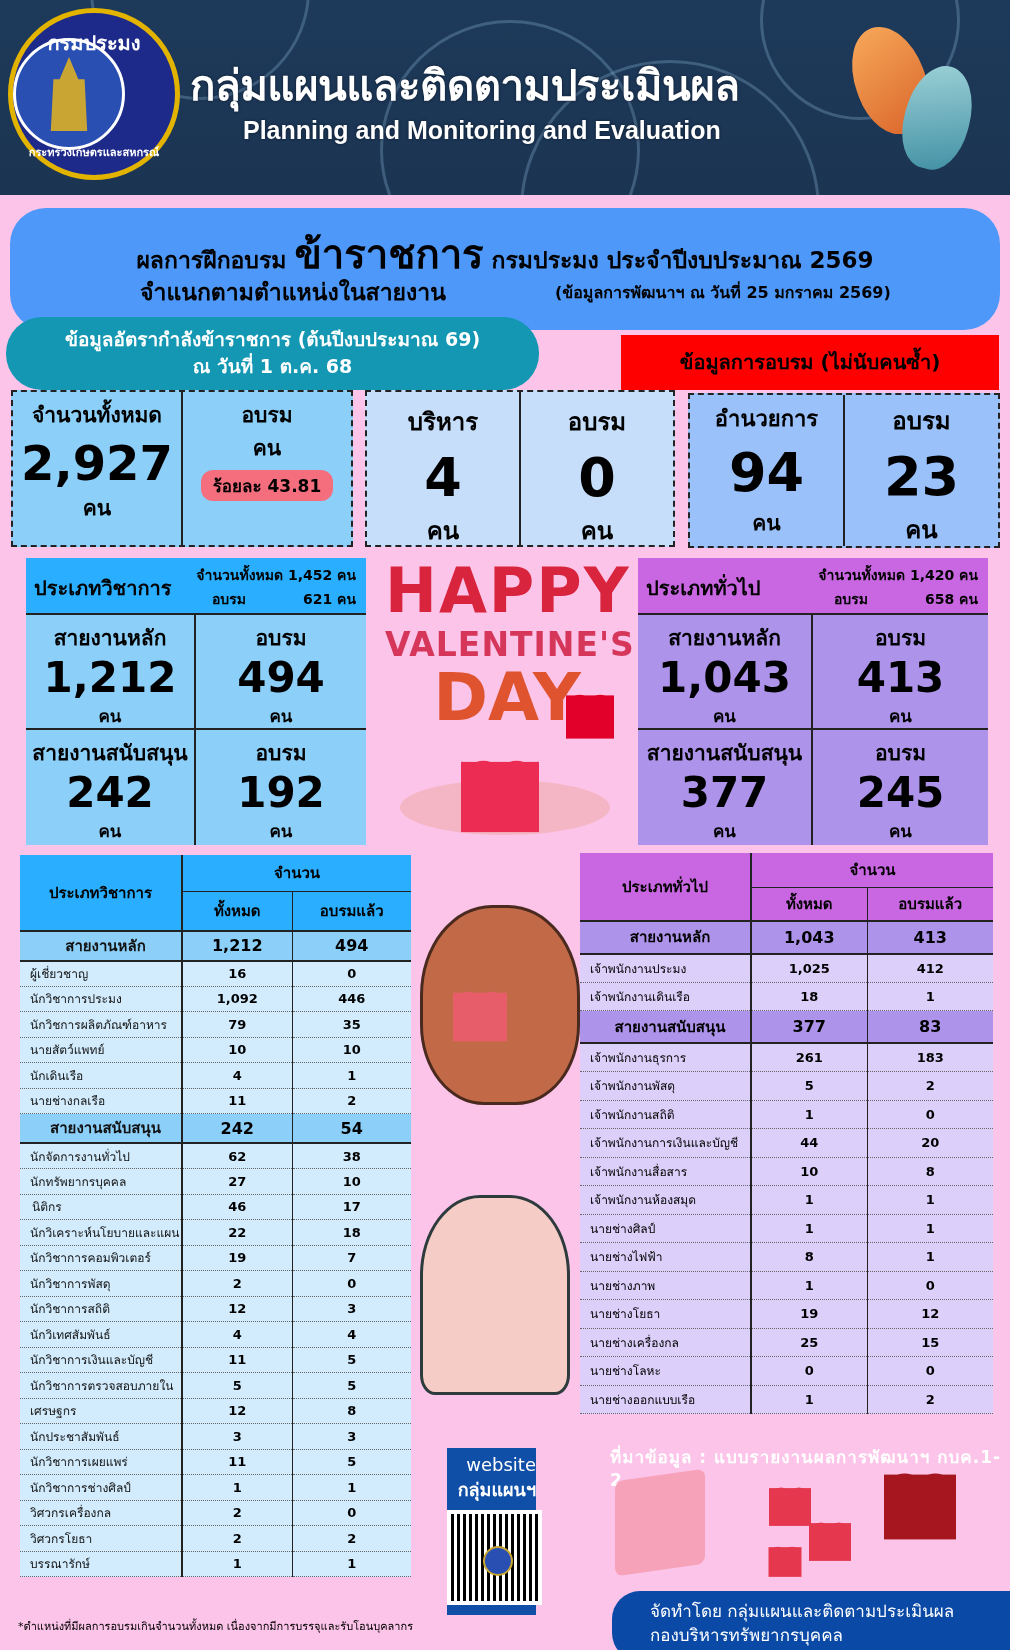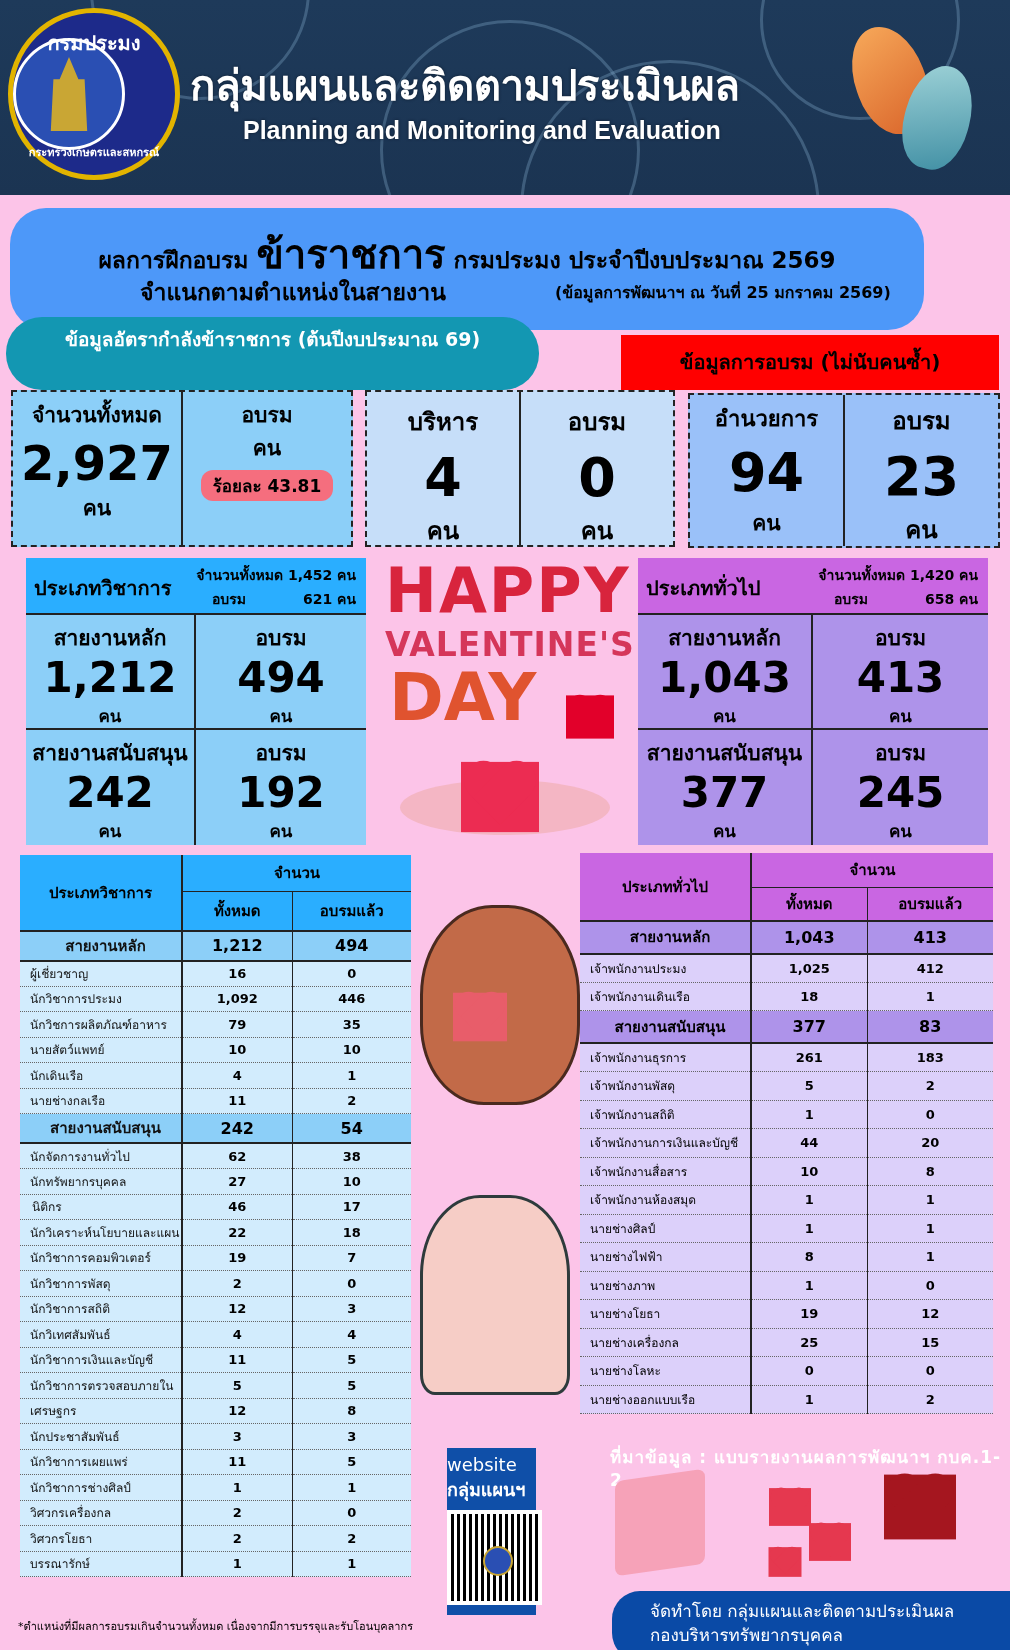--- a/index.html
+++ b/index.html
@@ -12,21 +12,21 @@
   .logo { left: 8px; top: 8px; width: 172px; height: 172px; border-radius: 50%; background: #1d2a8a; border: 5px solid #e2b400; display: flex; align-items: center; }
   .logo-inner { width: 112px; height: 112px; border-radius: 50%; background: #2a4fb3; border: 3px solid #fff; display: flex; align-items: center; justify-content: center; }
   .logo-inner span { display: block; width: 52px; height: 74px; background: #c9a634; clip-path: polygon(50% 0,68% 30%,80% 30%,85% 100%,15% 100%,20% 30%,32% 30%); }
   .logo-text-top { position: absolute; top: 14px; left: 0; width: 100%; text-align: center; color: #fff; font-weight: bold; font-size: 20px; }
   .logo-text-bot { position: absolute; bottom: 14px; left: 0; width: 100%; text-align: center; color: #fff; font-weight: bold; font-size: 11px; }
   .banner-title { left: 190px; top: 52px; color: #fff; font-size: 42px; font-weight: bold; text-shadow: 0 0 3px #0c1a2c; letter-spacing: -0.5px; }
   .banner-sub { left: 243px; top: 116px; color: #fff; font-size: 25px; font-weight: bold; text-shadow: 0 0 3px #0c1a2c; font-family: "Liberation Sans", sans-serif; }
   .fish { position: absolute; border-radius: 50% 50% 45% 45%; }
 
   
-  .title-pill { left: 10px; top: 208px; width: 914px; height: 122px; background: #4d98f9; border-radius: 36px; text-align: center; }
+  .title-pill { left: 10px; top: 208px; width: 990px; height: 122px; background: #4d98f9; border-radius: 36px; text-align: center; }
   .tp-line1 { position: absolute; left: 0; top: 14px; width: 100%; font-size: 23px; font-weight: bold; }
   .tp-line1 .big { font-size: 40px; font-weight: 900; }
   .tp-line2 { position: absolute; left: 130px; top: 66px; font-size: 23px; font-weight: bold; }
   .tp-line3 { position: absolute; left: 545px; top: 72px; font-size: 16px; font-weight: bold; }
 
   .teal-pill { left: 6px; top: 317px; width: 533px; height: 73px; background: #1397b2; border-radius: 36px; color: #fff; text-align: center; font-weight: bold; font-size: 19px; line-height: 27px; padding-top: 9px; }
   .red-box { left: 621px; top: 335px; width: 378px; height: 55px; background: #ff0000; color: #000; font-weight: bold; font-size: 20px; text-align: center; line-height: 55px; }
 
   
   .statbox { border: 2px dashed #222; display: flex; }
@@ -49,39 +49,39 @@
   .cell.l { border-right: 2px solid #222; }
   .cell.top { border-bottom: 2px solid #222; }
   .cell .lb { font-size: 21px; font-weight: bold; }
   .cell .nm { font-size: 42px; font-weight: 900; line-height: 48px; }
   .cell .un { font-size: 17px; font-weight: bold; }
 
   
   .val-text { left: 385px; top: 560px; width: 240px; text-align: center; font-family: "DejaVu Sans", sans-serif; font-weight: 900; line-height: 1; }
   .val-happy { font-size: 62px; letter-spacing: 2px; }
   .val-vd { font-size: 33px; letter-spacing: 1px; margin-top: 6px; }
-  .val-day { font-size: 66px; text-align: left; padding-left: 4px; margin-top: 4px; }
+  .val-day { font-size: 66px; text-align: center; padding-left: 4px; margin-top: 4px; }
   .heart { position: absolute; width: 60px; height: 54px; }
   .heart::before,.heart::after { content: ""; position: absolute; top: 0; width: 30px; height: 48px; border-radius: 30px 30px 0 0; background: inherit; }
   .heart::before { left: 30px; transform: rotate(-45deg); transform-origin: 0 100%; }
   .heart::after { left: 0; transform: rotate(45deg); transform-origin: 100% 100%; }
 
   
   table { border-collapse: collapse; position: absolute; table-layout: fixed; }
   td, th { font-size: 13px; font-weight: bold; text-align: center; height: 25.5px; }
   td.name { text-align: left; padding-left: 10px; font-size: 12px; font-weight: normal; }
   th { font-size: 15px; }
   .tbl-l td.name { color: #111; }
   .row-dot td { border-bottom: 1px dotted #666; }
   .subhead td { font-size: 16px; font-weight: 900; border-bottom: 2px solid #222; }
   .subhead td.name { font-weight: bold; font-size: 15px; text-align: center; }
 
   .note { left: 18px; top: 1617px; font-size: 11px; }
   .source { left: 610px; top: 1443px; color: #fff; font-size: 17px; font-weight: bold; letter-spacing: 1px; }
-  .qr-box { left: 447px; top: 1448px; width: 89px; height: 167px; background: #0f4fa8; color: #fff; text-align: left; }
+  .qr-box { left: 447px; top: 1448px; width: 89px; height: 167px; background: #0f4fa8; color: #fff; text-align: right; }
   .qr-box .w1 { font-size: 18px; margin-top: 6px; }
   .qr-box .w2 { font-size: 18px; font-weight: bold; }
   .qr { width: 95px; height: 95px; margin: 6px auto 0; background:
     repeating-linear-gradient(90deg,#000 0 3px,#fff 3px 6px),
     #fff; position: relative; border: 4px solid #fff; }
   .qr::after { content:""; position:absolute; left:32px; top:32px; width:26px; height:26px; border-radius:50%; background:#2a4fb3; border:2px solid #c9a634; }
   .footer-pill { left: 612px; top: 1591px; width: 410px; height: 70px; background: #0a4aa6; border-radius: 28px 0 0 28px; color: #fff; font-size: 17px; line-height: 24px; padding: 8px 0 0 38px; }
 </style>
 </head>
 <body>
@@ -109,20 +109,21 @@
     <span>ผลการฝึกอบรม</span>
     <span class="big">ข้าราชการ</span>
     <span>กรมประมง ประจำปีงบประมาณ 2569</span>
   </div>
   <div class="tp-line2">จำแนกตามตำแหน่งในสายงาน</div>
   <div class="tp-line3">(ข้อมูลการพัฒนาฯ ณ วันที่ 25 มกราคม 2569)</div>
 </div>
 
 <div class="abs teal-pill">
   <div>ข้อมูลอัตรากำลังข้าราชการ (ต้นปีงบประมาณ 69)</div>
+  <div>ณ วันที่ 1 ต.ค. 68</div>
 </div>
 <div class="abs red-box">ข้อมูลการอบรม (ไม่นับคนซ้ำ)</div>
 
 <div class="abs statbox" style="left:11px;top:390px;width:342px;height:157px;background:#8ccff8;">
   <div class="col">
     <div class="lbl">จำนวนทั้งหมด</div>
     <div class="num">2,927</div>
     <div class="unit">คน</div>
   </div>
   <div class="col">

